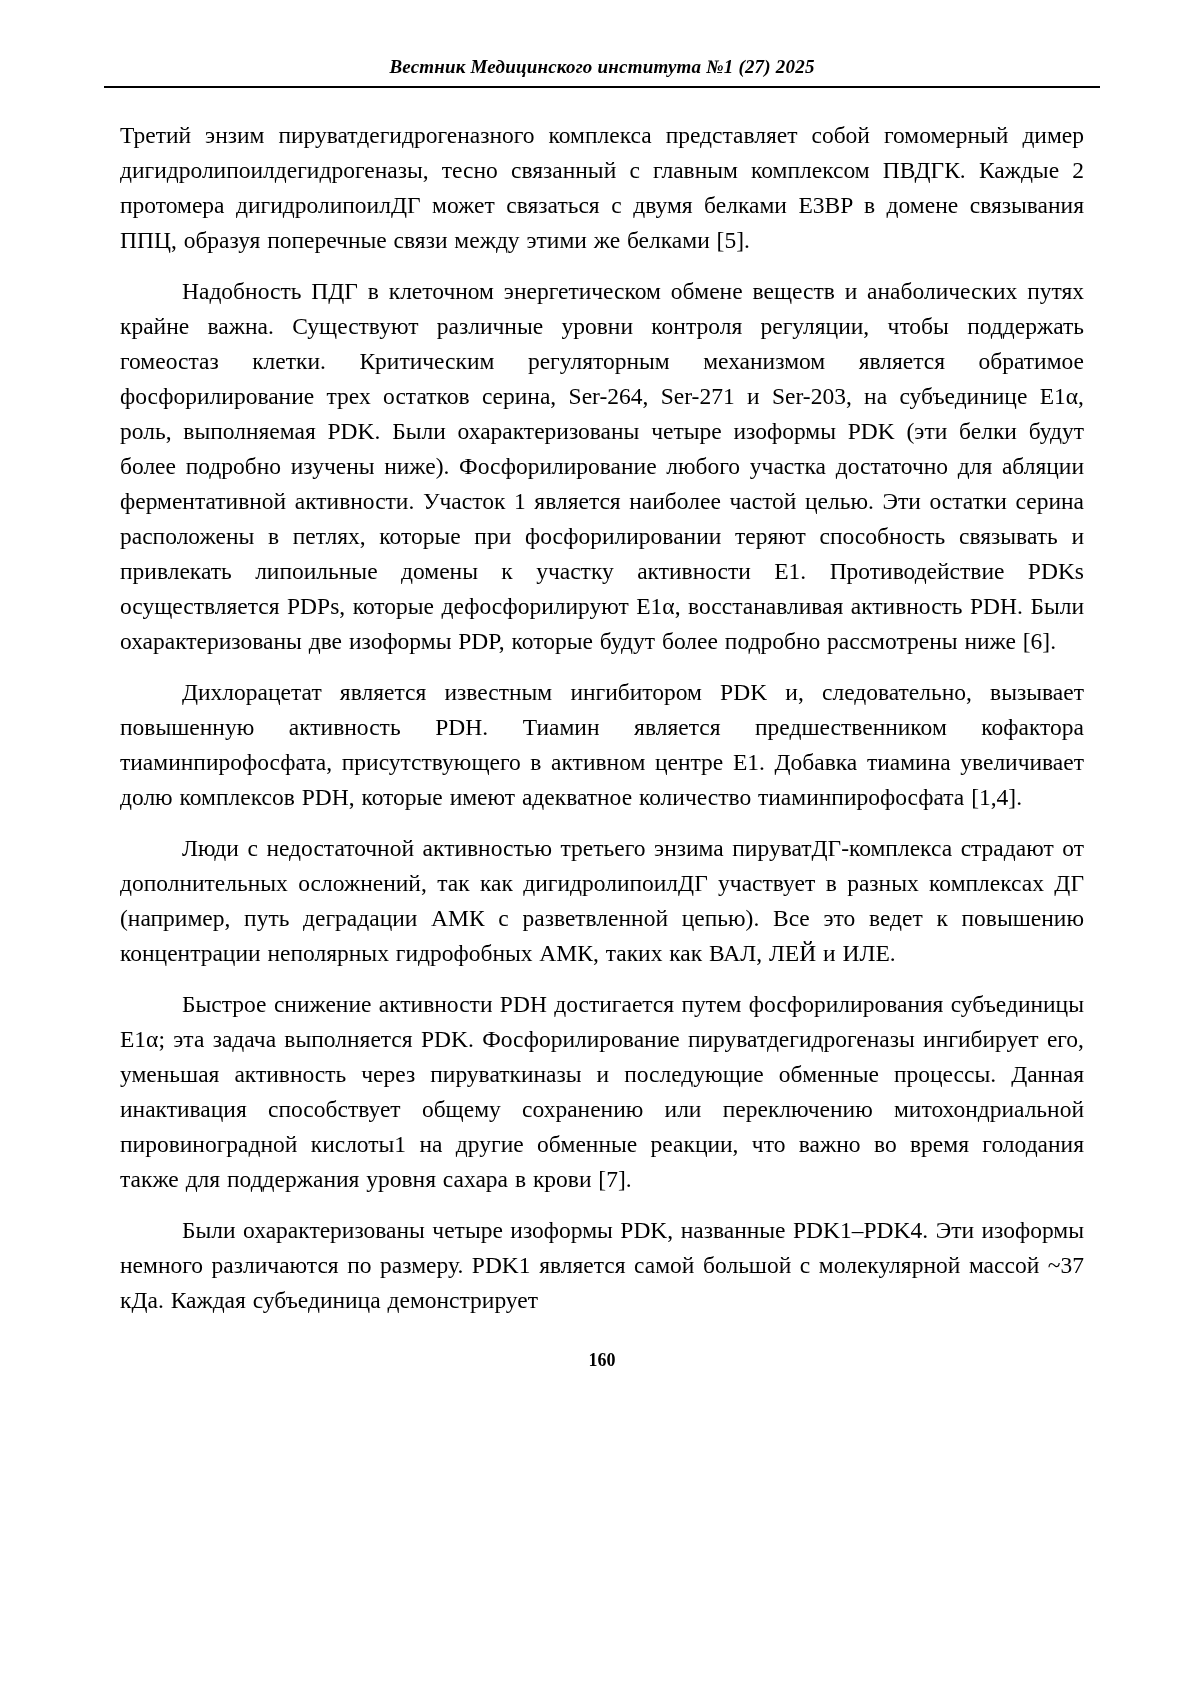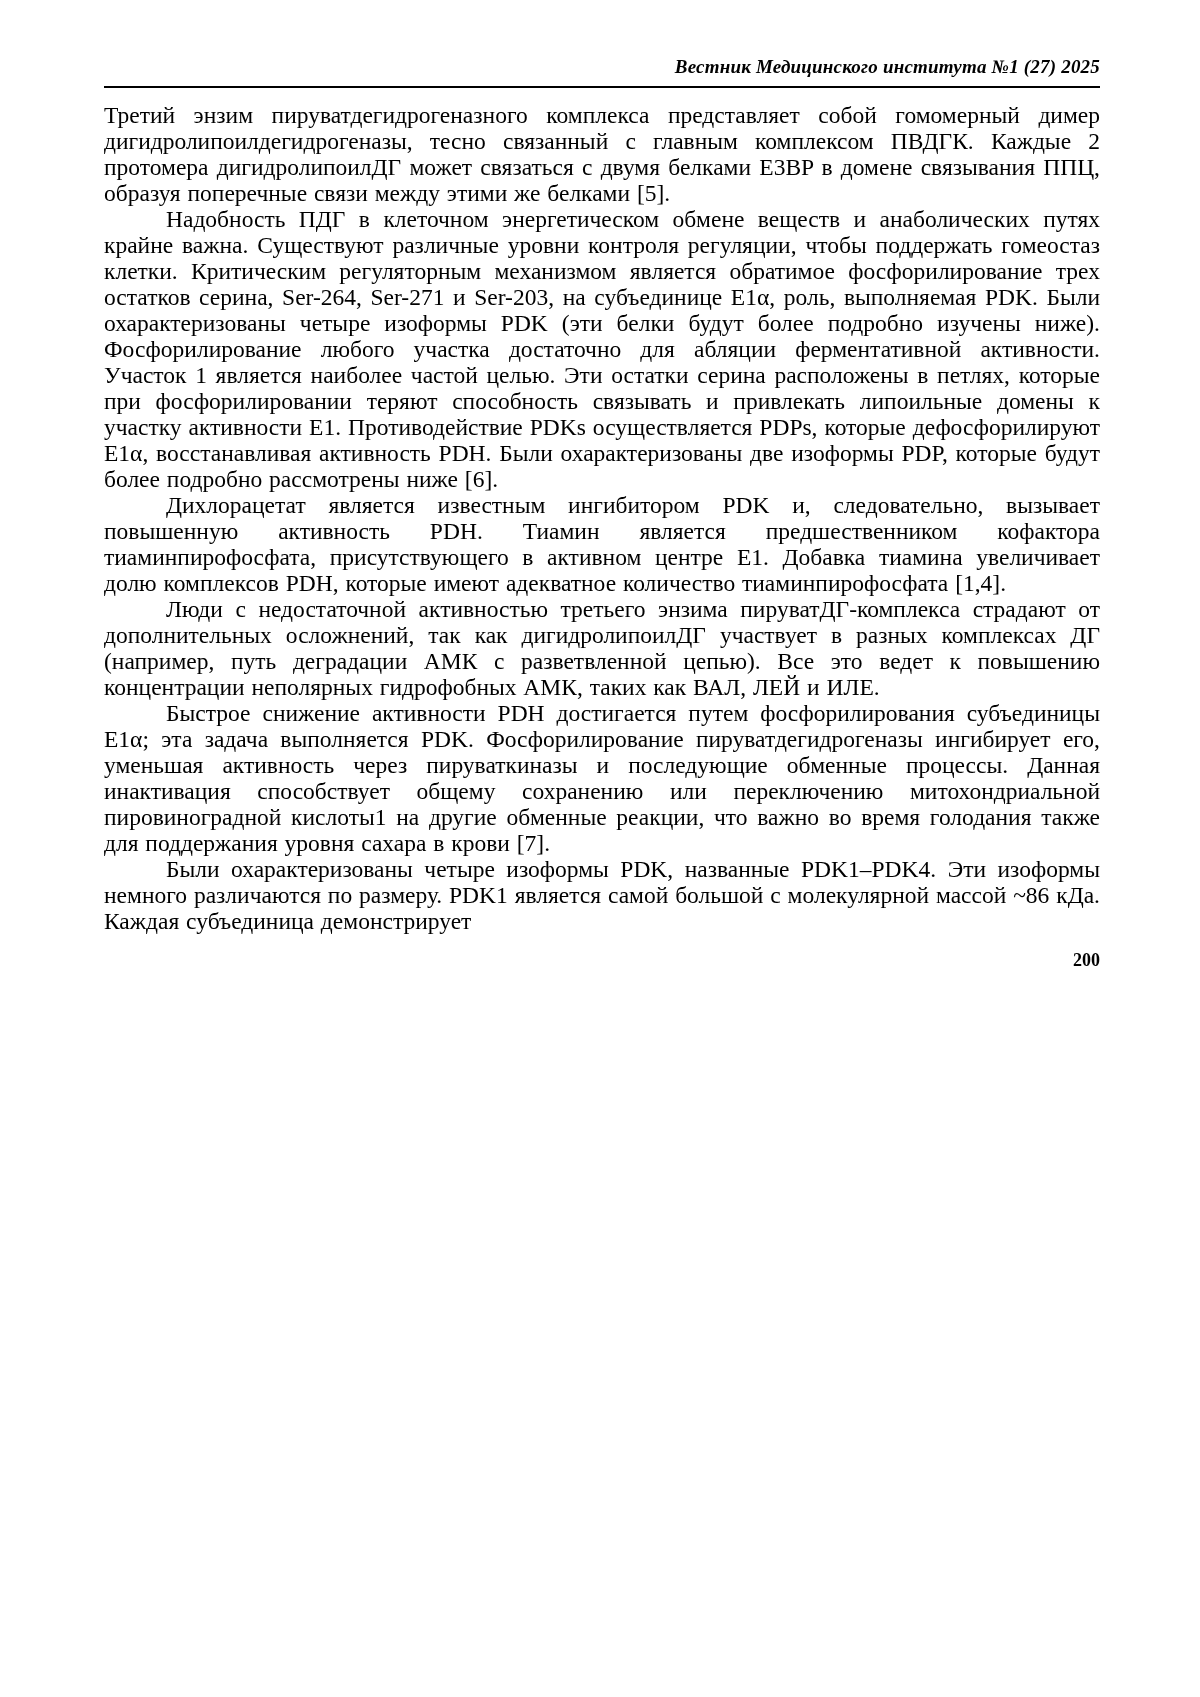--- a/index.html
+++ b/index.html
@@ -14,43 +14,42 @@
     font-family: "Liberation Serif", "DejaVu Serif", serif;
     overflow: hidden;
   }
   .page {
     box-sizing: border-box;
     width: 1200px;
     height: 1697px;
     padding: 56px 100px 0 104px;
     display: flex;
     flex-direction: column;
-    align-items: flex-end;
   }
   .header {
     text-align: center;
     font-weight: bold;
     font-style: italic;
     font-size: 19px;
     letter-spacing: 0.2px;
     margin: 0 0 8px 0;
   }
   .divider {
     border: 0;
     border-top: 2.5px solid #000000;
     margin: 0 0 14px 0;
     width: 100%;
   }
   .body-text {
     flex: 0 0 auto;
   }
   .para {
-    margin: 0;
+    margin: 16px;
     font-size: 23.5px;
-    line-height: 26px;
+    line-height: 35px;
     text-align: justify;
     text-indent: 62px;
     word-spacing: 1px;
   }
   .para.no-indent {
     text-indent: 0;
   }
   .footer {
     text-align: center;
     font-weight: bold;
@@ -67,18 +66,18 @@
   <div class="header">Вестник Медицинского института №1 (27) 2025</div>
 
   <hr class="divider">
 
   <div class="body-text">
     <p class="para no-indent">Третий энзим пируватдегидрогеназного комплекса представляет собой гомомерный димер дигидролипоилдегидрогеназы, тесно связанный с главным комплексом ПВДГК. Каждые 2 протомера дигидролипоилДГ может связаться с двумя белками E3BP в домене связывания ППЦ, образуя поперечные связи между этими же белками [5].</p>
     <p class="para">Надобность ПДГ в клеточном энергетическом обмене веществ и анаболических путях крайне важна. Существуют различные уровни контроля регуляции, чтобы поддержать гомеостаз клетки. Критическим регуляторным механизмом является обратимое фосфорилирование трех остатков серина, Ser-264, Ser-271 и Ser-203, на субъединице E1α, роль, выполняемая PDK. Были охарактеризованы четыре изоформы PDK (эти белки будут более подробно изучены ниже). Фосфорилирование любого участка достаточно для абляции ферментативной активности. Участок 1 является наиболее частой целью. Эти остатки серина расположены в петлях, которые при фосфорилировании теряют способность связывать и привлекать липоильные домены к участку активности E1. Противодействие PDKs осуществляется PDPs, которые дефосфорилируют E1α, восстанавливая активность PDH. Были охарактеризованы две изоформы PDP, которые будут более подробно рассмотрены ниже [6].</p>
     <p class="para">Дихлорацетат является известным ингибитором PDK и, следовательно, вызывает повышенную активность PDH. Тиамин является предшественником кофактора тиаминпирофосфата, присутствующего в активном центре E1. Добавка тиамина увеличивает долю комплексов PDH, которые имеют адекватное количество тиаминпирофосфата [1,4].</p>
     <p class="para">Люди с недостаточной активностью третьего энзима пируватДГ-комплекса страдают от дополнительных осложнений, так как дигидролипоилДГ участвует в разных комплексах ДГ (например, путь деградации АМК с разветвленной цепью). Все это ведет к повышению концентрации неполярных гидрофобных АМК, таких как ВАЛ, ЛЕЙ и ИЛЕ.</p>
     <p class="para">Быстрое снижение активности PDH достигается путем фосфорилирования субъединицы E1α; эта задача выполняется PDK. Фосфорилирование пируватдегидрогеназы ингибирует его, уменьшая активность через пируваткиназы и последующие обменные процессы. Данная инактивация способствует общему сохранению или переключению митохондриальной пировиноградной кислоты1 на другие обменные реакции, что важно во время голодания также для поддержания уровня сахара в крови [7].</p>
-    <p class="para">Были охарактеризованы четыре изоформы PDK, названные PDK1–PDK4. Эти изоформы немного различаются по размеру. PDK1 является самой большой с молекулярной массой ~86 кДа. Каждая субъединица демонстрирует</p>
+    <p class="para">Были охарактеризованы четыре изоформы PDK, названные PDK1–PDK4. Эти изоформы немного различаются по размеру. PDK1 является самой большой с молекулярной массой ~37 кДа. Каждая субъединица демонстрирует</p>
   </div>
 
-  <div class="footer">200</div>
+  <div class="footer">160</div>
 
 </div>
 
 </body></html>

